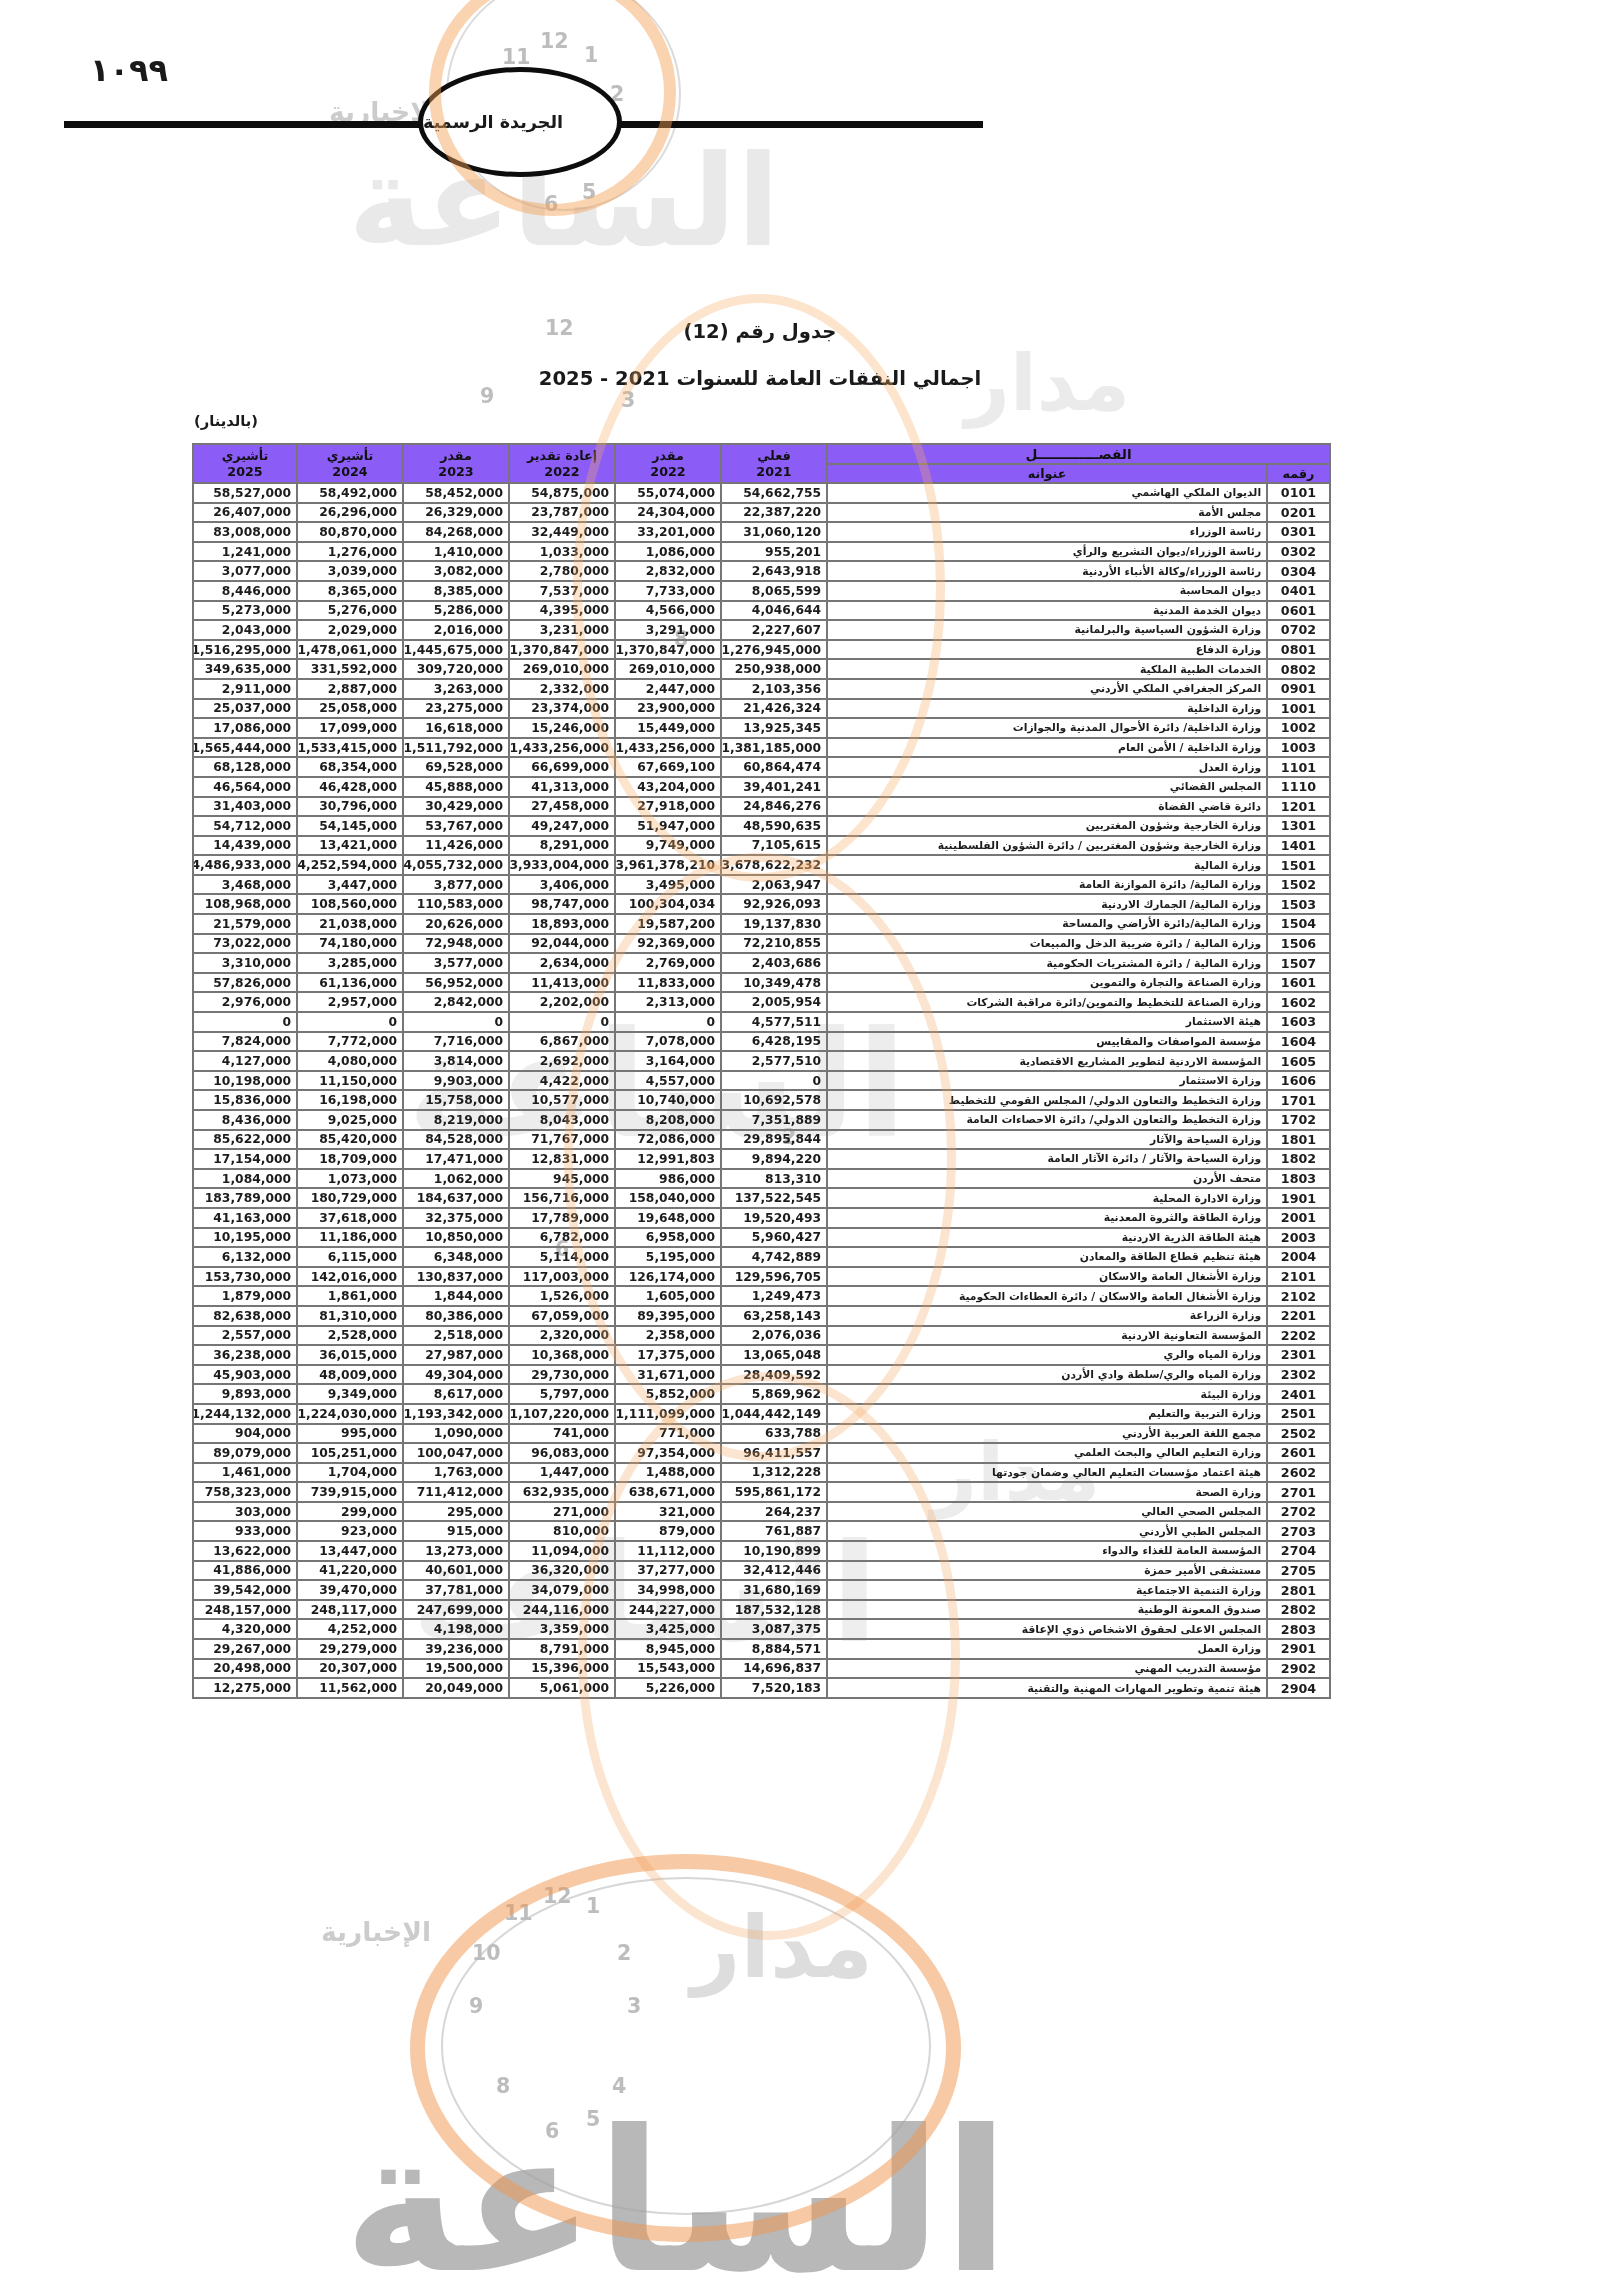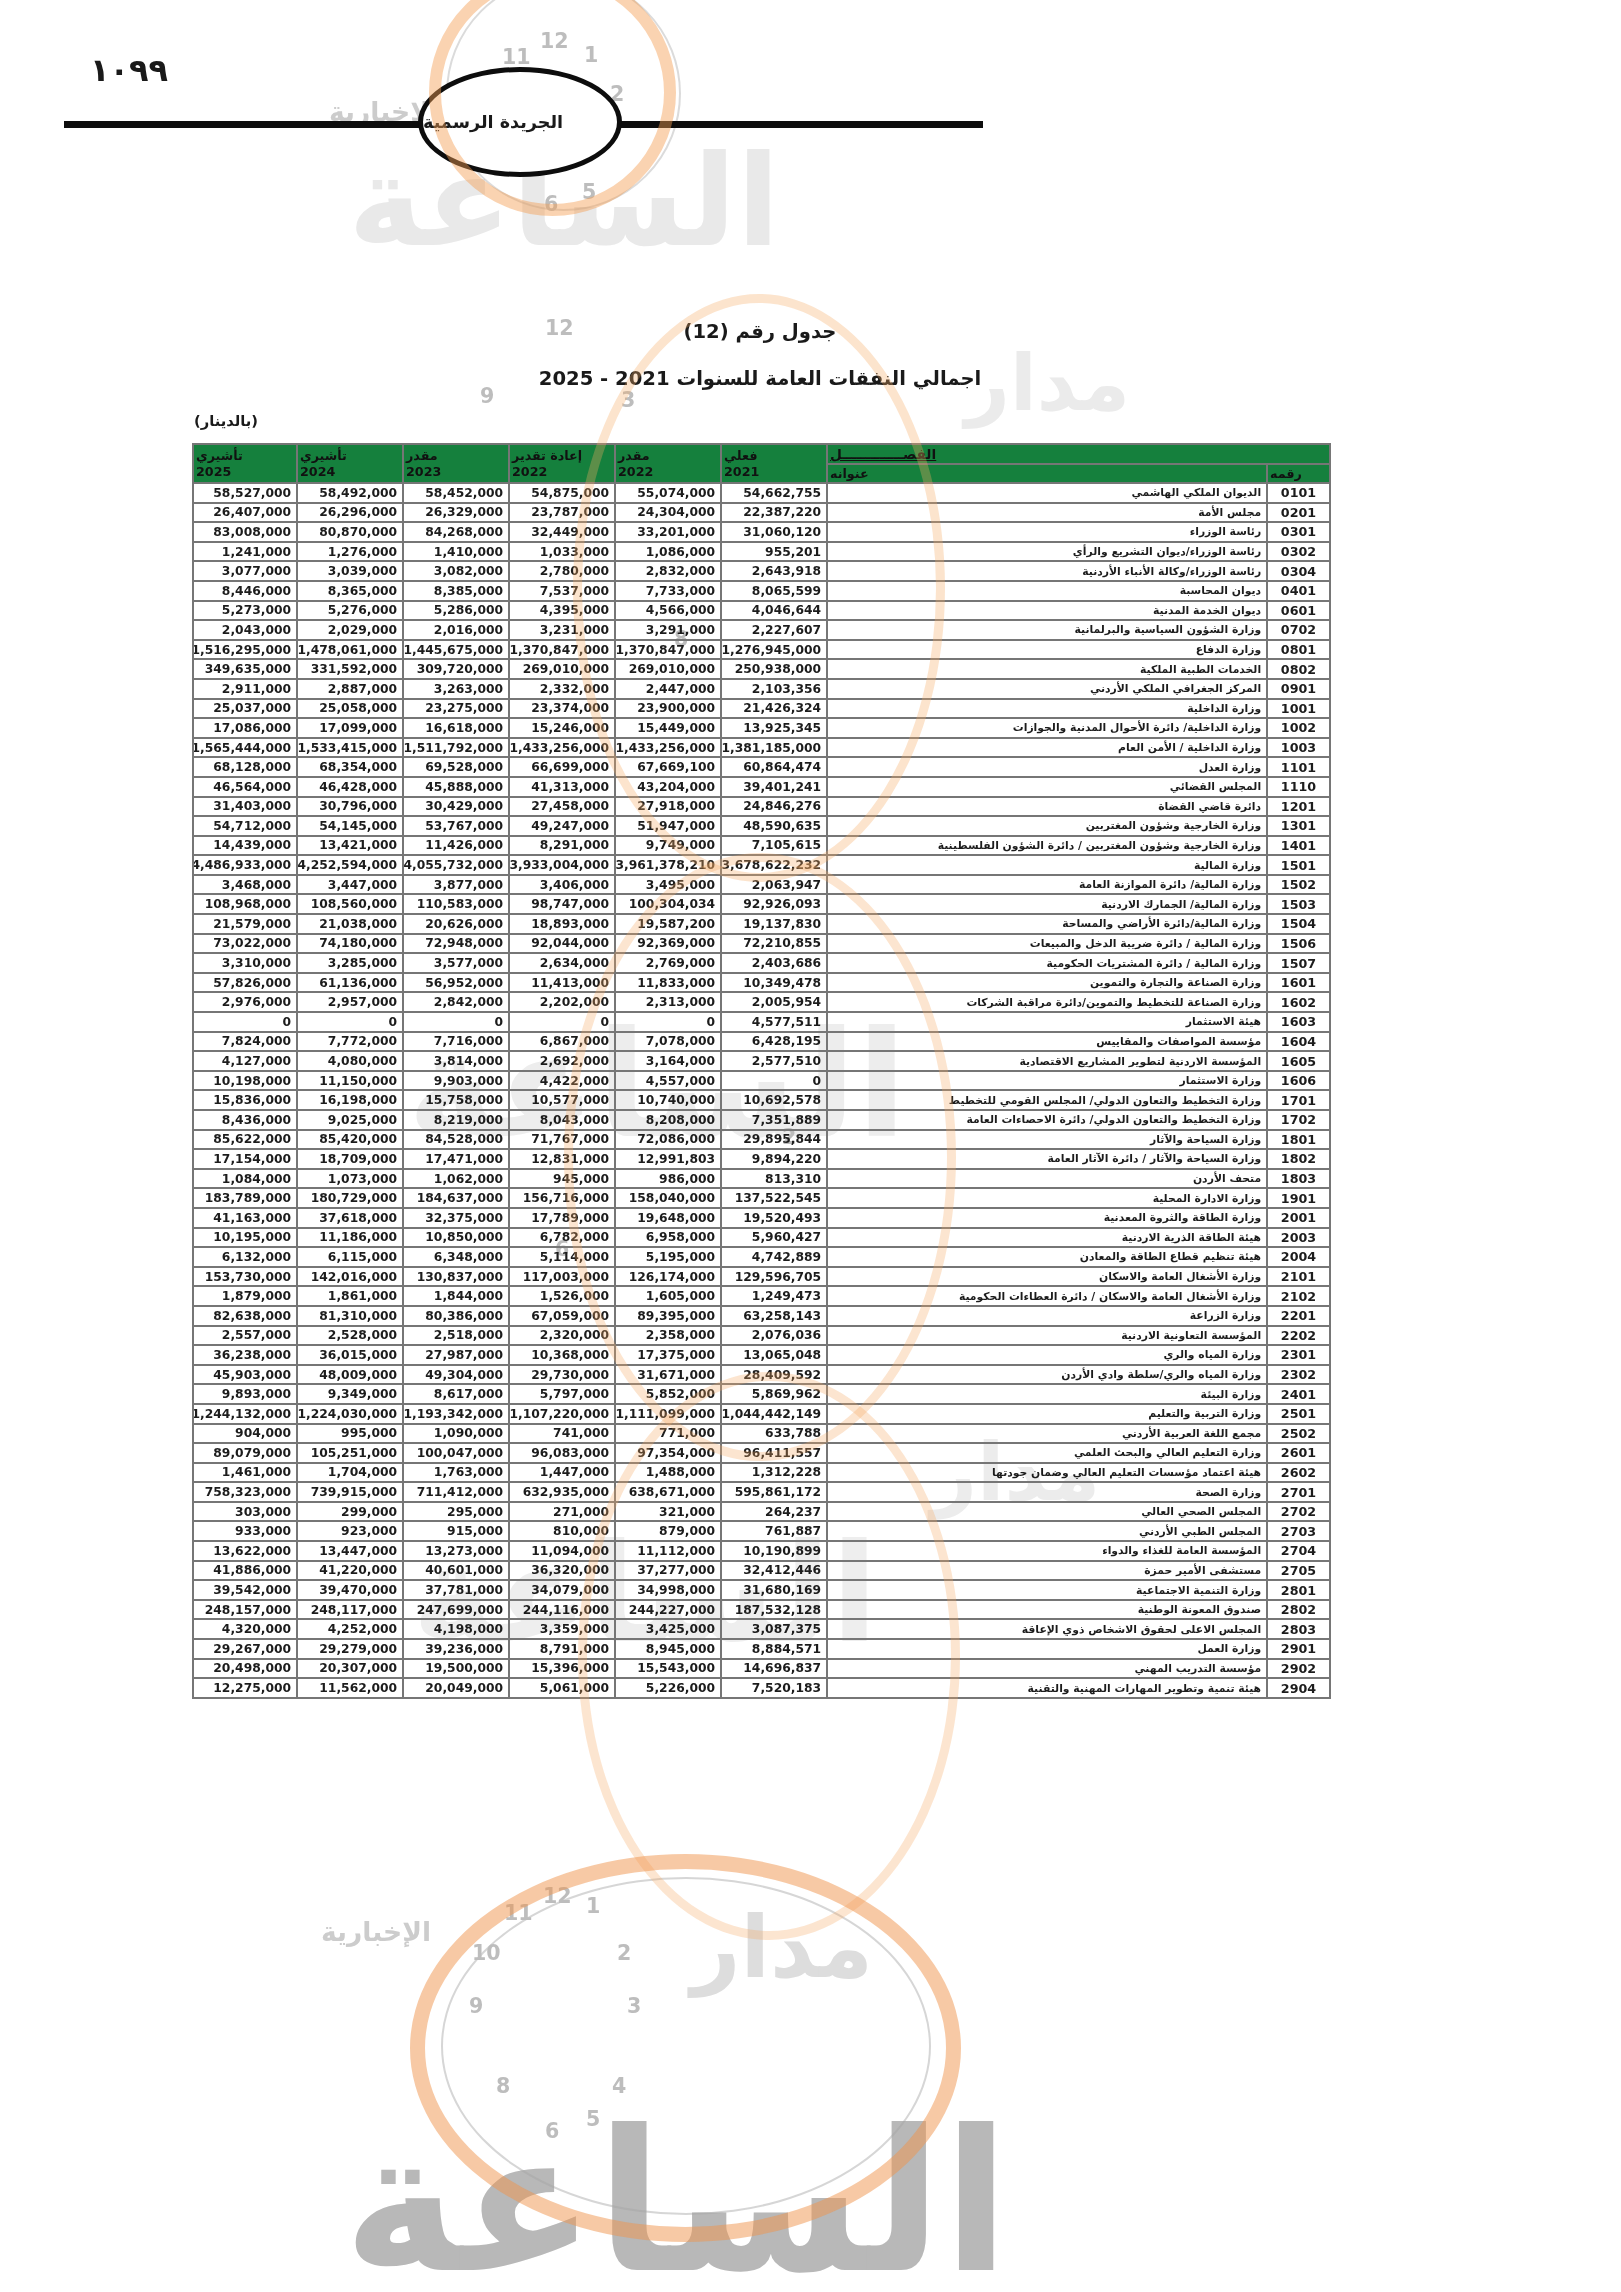--- a/index.html
+++ b/index.html
@@ -34,24 +34,24 @@
     direction:rtl; z-index:2;
   }
   
   .tbl-wrap { position:absolute; left:192px; top:443px; width:1136px; z-index:2; }
   table {
     width:100%; border-collapse:collapse; table-layout:fixed; direction:rtl;
     border:2.9px solid #3a3a3a;
   }
   th, td { border:2px solid #767676; overflow:hidden; white-space:nowrap; }
   thead th {
-    background:#15803d; font-weight:bold; color:#111; text-align:left;
+    background:#8b5cf6; font-weight:bold; color:#111; text-align:center;
     font-size:12.7px; padding:1px 2px;
   }
-  th.h-group { height:18px; font-size:13.7px; letter-spacing:1px;text-decoration:underline; }
+  th.h-group { height:18px; font-size:13.7px; letter-spacing:1px; }
   th.h-year div { line-height:1.2; }
   tbody td {
     height:19.6px; font-size:12.3px; font-weight:bold; color:#1c1c1c;
     background:transparent; padding:0 4.9px;
   }
   td.c-code  { text-align:center; font-size:12.7px; padding:0 2px; }
   td.c-name  { text-align:right; font-size:10.8px; }
   td.c-num   { text-align:right; font-variant-numeric:tabular-nums; }
   
   .wm { position:absolute; pointer-events:none; }

